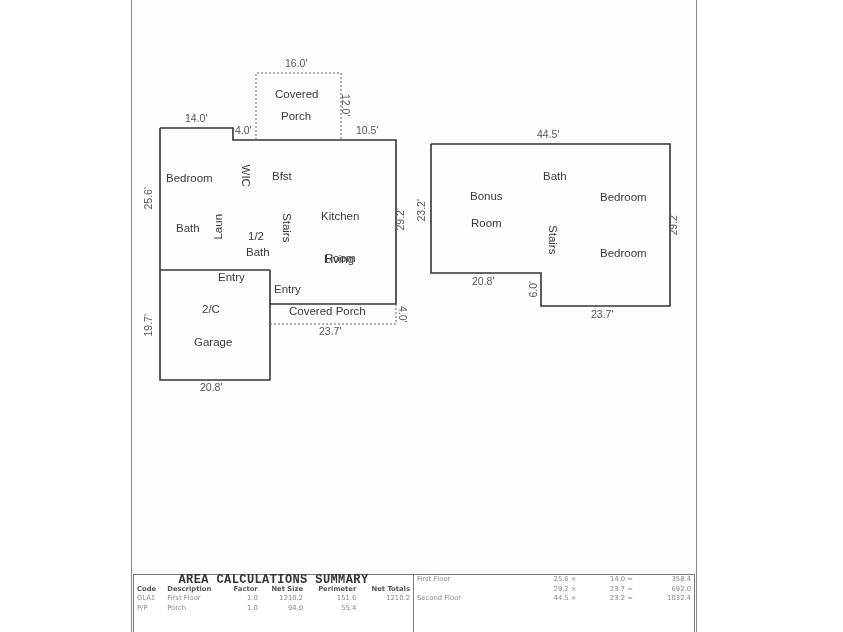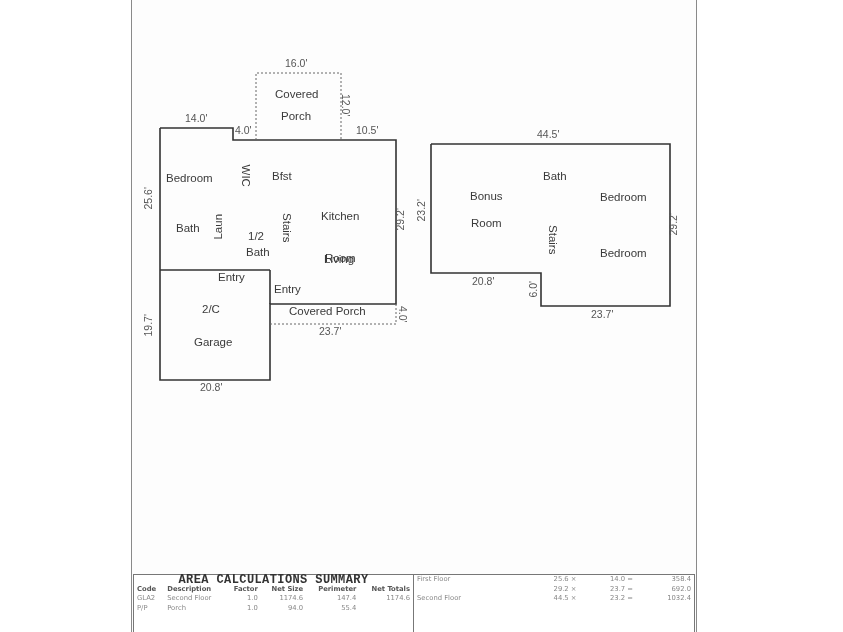--- a/index.html
+++ b/index.html
@@ -91,26 +91,26 @@
       <tbody>
           <tr>
         <th class="l">Code</th>
         <th class="l">Description</th>
         <th>Factor</th>
         <th>Net Size</th>
         <th>Perimeter</th>
         <th>Net Totals</th>
       </tr>
       <tr>
-        <td class="l">GLA2</td>
-        <td class="l">Second Floor</td>
+        <td class="l">GLA1</td>
+        <td class="l">First Floor</td>
         <td>1.0</td>
-        <td>1174.6</td>
-        <td>147.4</td>
-        <td>1174.6</td>
+        <td>1210.2</td>
+        <td>151.6</td>
+        <td>1210.2</td>
       </tr>
       <tr>
         <td class="l">P/P</td>
         <td class="l">Porch</td>
         <td>1.0</td>
         <td>94.0</td>
         <td>55.4</td>
         <td></td>
       </tr>
     </tbody>

